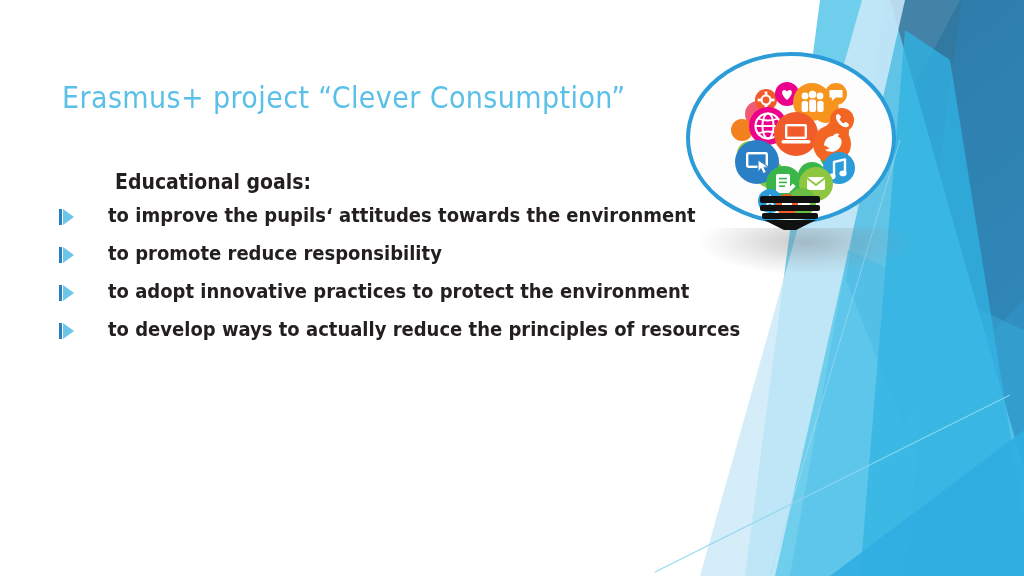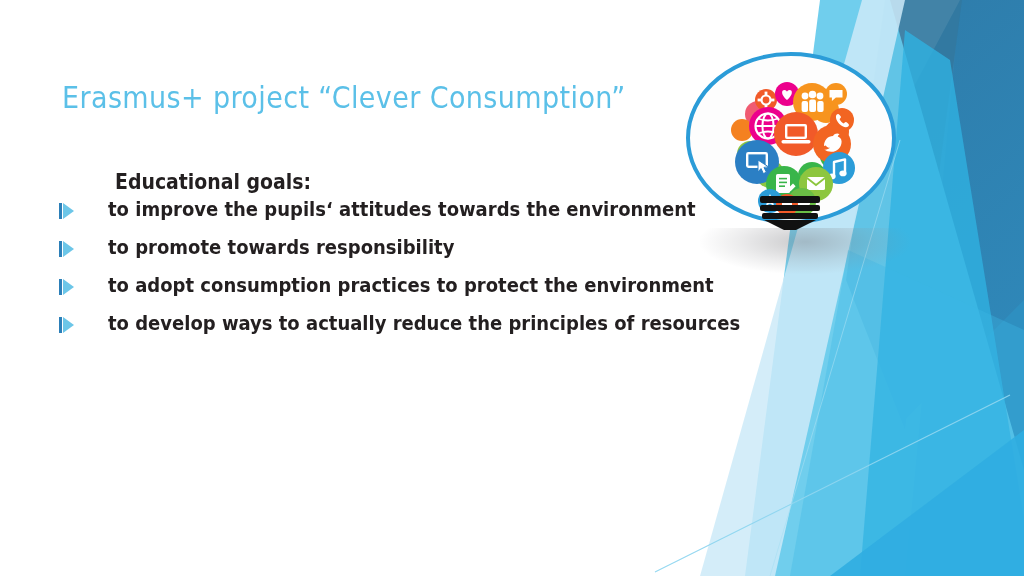--- a/index.html
+++ b/index.html
@@ -48,21 +48,21 @@
     top: 168px;
     width: 700px;
   }
   #goals-heading {
     margin-left: 57px;
     font-family: "DejaVu Sans Condensed", "Liberation Sans", sans-serif;
     font-size: 21px;
     font-weight: bold;
     color: #231F20;
     line-height: 28px;
-    margin-bottom: 0;
+    margin-bottom: 6px;
   }
   .bullet-row {
     display: flex;
     align-items: center;
     margin-bottom: 12px;
   }
   .bullet-marker {
     flex: 0 0 auto;
     width: 22px;
     height: 20px;
@@ -288,29 +288,29 @@
           <span class="tri"></span>
         </span>
       <span class="bullet-text">to improve the pupils‘ attitudes towards the environment</span>
     </div>
 
     <div class="bullet-row">
       <span class="bullet-marker">
           <span class="bar"></span>
           <span class="tri"></span>
         </span>
-      <span class="bullet-text">to promote towards responsibility</span>
+      <span class="bullet-text">to promote reduce responsibility</span>
     </div>
 
     <div class="bullet-row">
       <span class="bullet-marker">
           <span class="bar"></span>
           <span class="tri"></span>
         </span>
-      <span class="bullet-text">to adopt consumption practices to protect the environment</span>
+      <span class="bullet-text">to adopt innovative practices to protect the environment</span>
     </div>
 
     <div class="bullet-row">
       <span class="bullet-marker">
           <span class="bar"></span>
           <span class="tri"></span>
         </span>
       <span class="bullet-text">to develop ways to actually reduce the principles of resources</span>
     </div>
 

